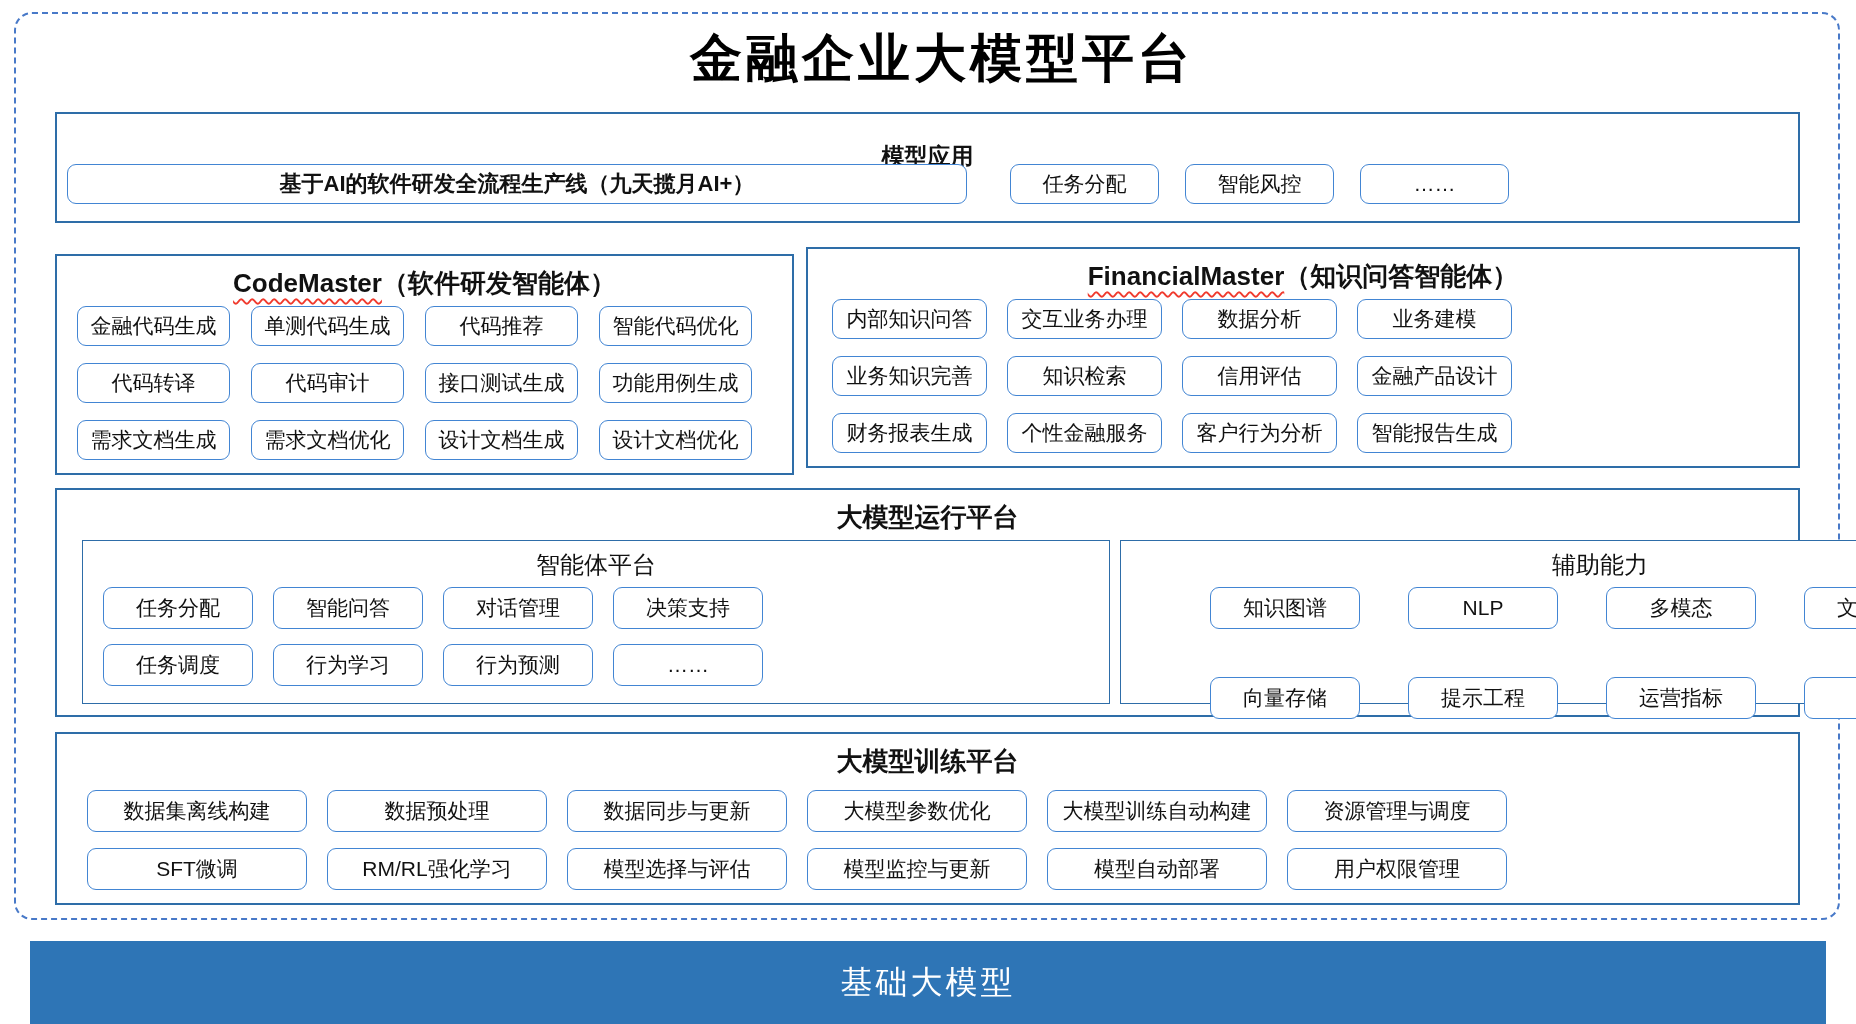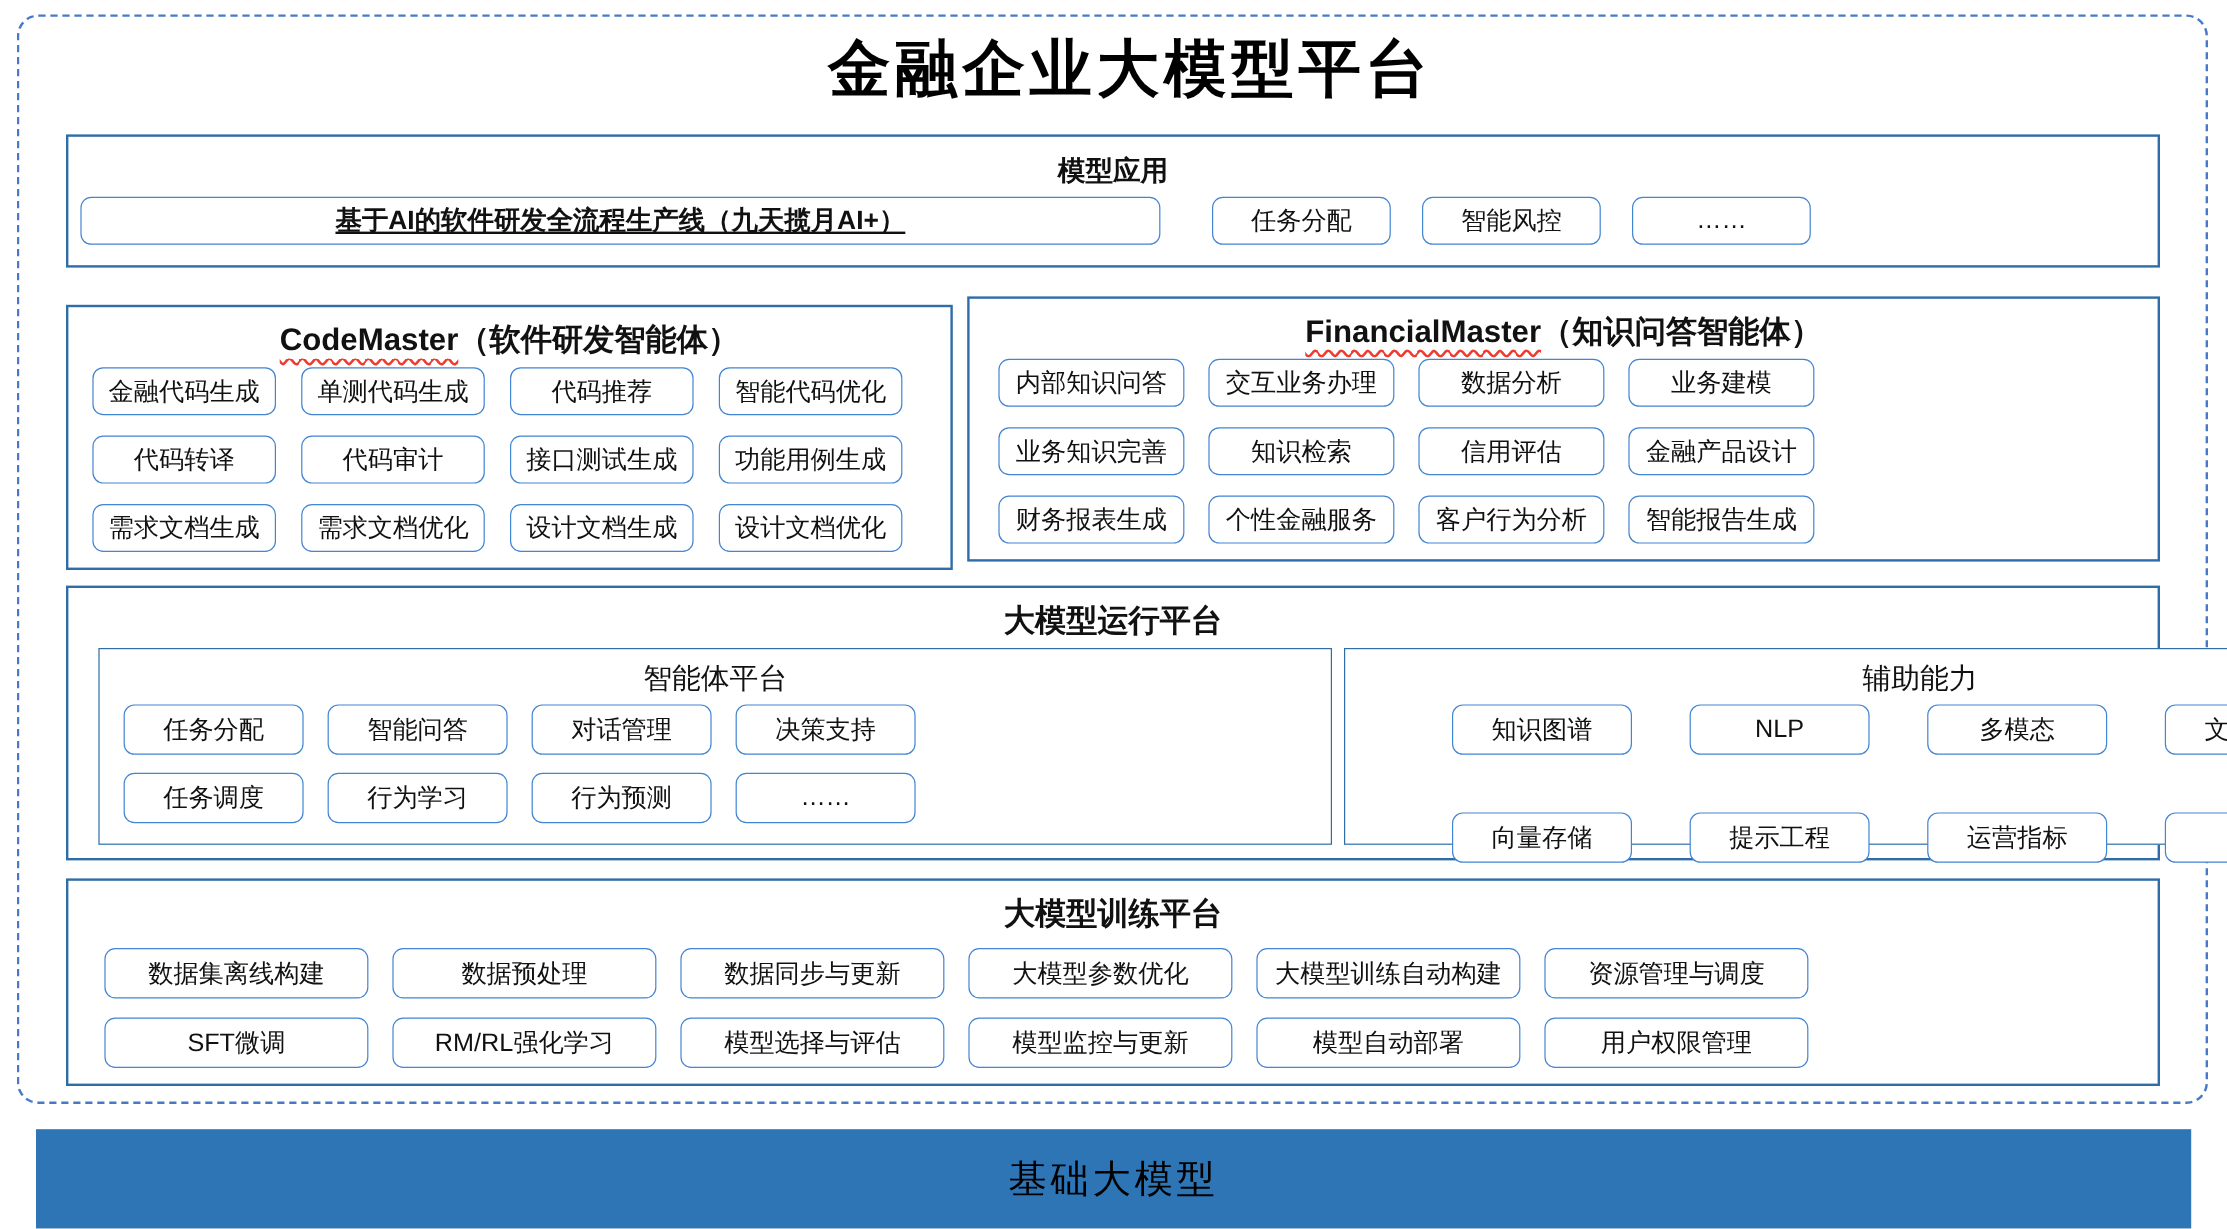--- a/index.html
+++ b/index.html
@@ -13,33 +13,33 @@
   }
   .main-title {
     position:absolute; top:30px; left:14px; width:100%; margin:0;
     text-align:center; font-family:"Liberation Serif","DejaVu Serif",serif;
     font-size:52px; line-height:58px; font-weight:700; letter-spacing:4px; color:#000;
   }
   .sec {
     position:absolute; left:55px; width:1745px;
     border:2px solid #2e6da8; box-sizing:border-box; background:#ffffff;
   }
-  .sec-header { text-align:center; font-weight:700; font-size:23px; padding-top:13px; }
+  .sec-header { text-align:center; font-weight:700; font-size:23px; padding-top:13px;margin-top:14px; }
   .sec-header-big { text-align:center; font-weight:700; font-size:26px; padding-top:10px; }
 
   .box {
     display:flex; align-items:center; justify-content:center;
     border:1.5px solid #4285d3; border-radius:9px; box-sizing:border-box;
     font-size:21px; height:40px; background:#ffffff; white-space:nowrap;
   }
 
   
   .sec-app { top:112px; height:111px; }
   .app-row { position:absolute; left:10px; top:50px; display:flex; align-items:center; }
-  .box-main { width:900px; font-weight:700; font-size:22px; margin-right:43px;text-decoration:underline; }
+  .box-main { width:900px; font-weight:700; font-size:22px; margin-right:43px; }
   .app-small { width:149px; margin-right:26px; }
 
   
   .sec-code { top:254px; height:221px; left:55px; width:739px; }
   .sec-fin  { top:247px; height:221px; left:806px; width:994px; }
   .agent-title { text-align:center; font-size:26px; font-weight:700; padding-top:10px; }
   .wavy {
     text-decoration-line:underline; text-decoration-style:wavy;
     text-decoration-color:#f03a2d; text-decoration-thickness:2px; text-underline-offset:6px;
   }
@@ -63,21 +63,21 @@
 
   
   .sec-train { top:732px; height:173px; }
   .grid-train { left:30px; top:56px; grid-template-columns:repeat(6,220px); column-gap:20px; row-gap:16px; }
 
   
   .base-bar {
     position:absolute; left:30px; top:941px; width:1796px; height:83px;
     background:#2e75b6; display:flex; align-items:center; justify-content:center;
   }
-  .base-bar span { color:#000000; font-size:32px; letter-spacing:3px; }
+  .base-bar span { color:#ffffff; font-size:32px; letter-spacing:3px; }
 </style>
 </head>
 <body>
 
 <div class="canvas">
 
   <div class="outer-dashed"></div>
 
   <h1 class="main-title">金融企业大模型平台</h1>
 

